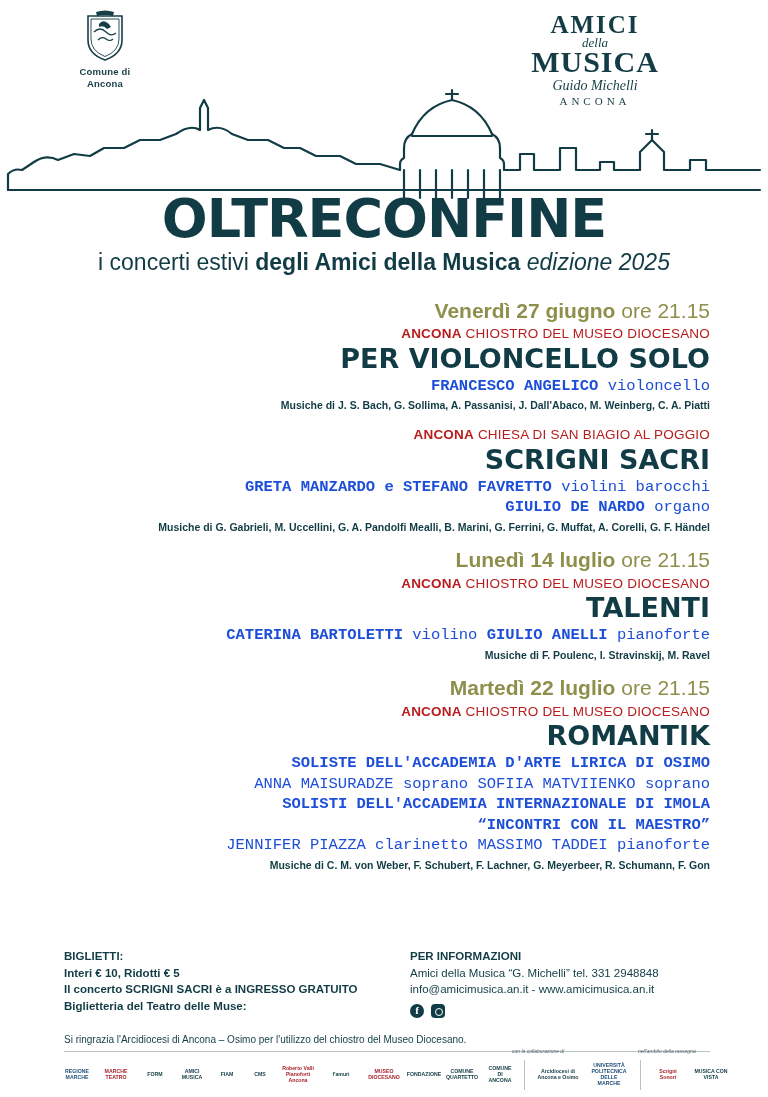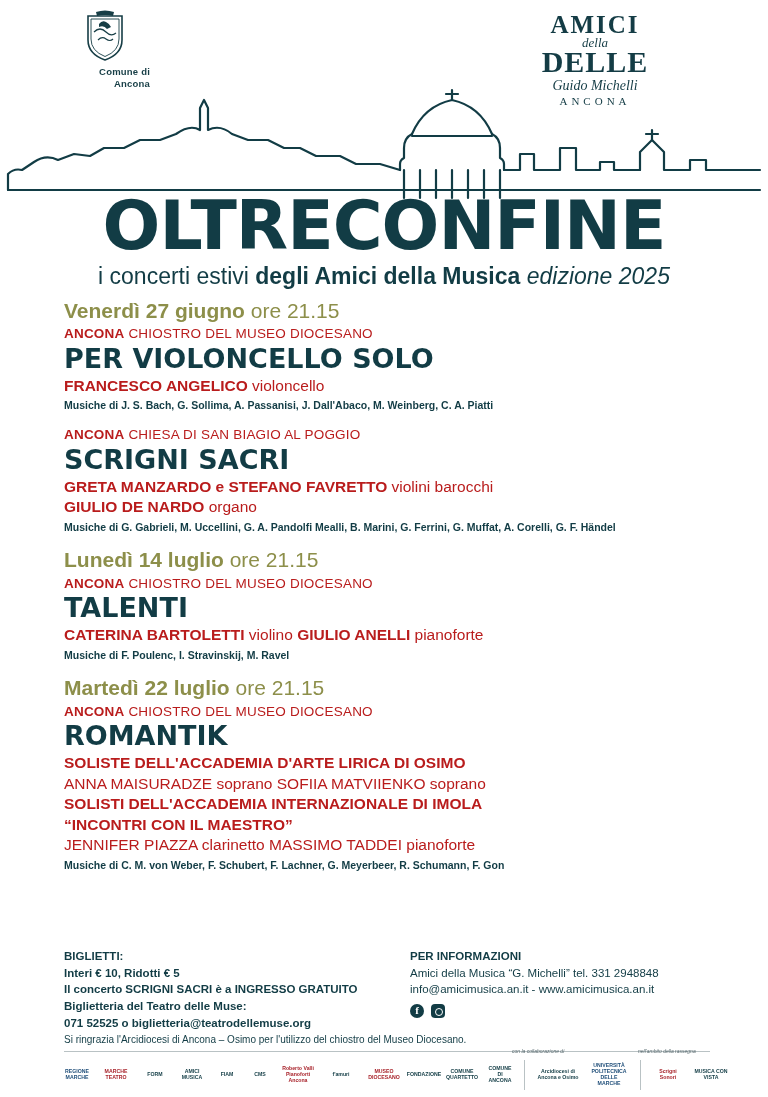--- a/index.html
+++ b/index.html
@@ -19,21 +19,21 @@
 
   
   .header {
     position: relative;
     height: 120px;
   }
   .crest {
     position: absolute;
     left: 60px; top: 10px;
     width: 90px;
-    text-align: right;
+    text-align: center;
   }
   .crest svg { display: block; margin: 0 auto; }
   .crest-label {
     margin-top: 4px;
     font-size: 9.5px;
     font-weight: bold;
     letter-spacing: .2px;
     line-height: 1.25;
     color: #173e46;
   }
@@ -90,39 +90,40 @@
   
   .title-wrap {
     position: absolute;
     left: 0; top: 192px;
     width: 768px;
     text-align: center;
   }
   .title {
     font-family: "DejaVu Sans", sans-serif;
     font-weight: bold;
-    font-size: 68px;
+    font-size: 54px;
     letter-spacing: -1px;
     color: #123c45;
     line-height: 1;
   }
   .subtitle {
     margin-top: 4px;
     font-size: 23px;
     color: #123c45;
     line-height: 1.1;
   }
   .subtitle b { font-weight: bold; }
   .subtitle i { font-style: italic; }
 
   
   .content {
     position: absolute;
     left: 64px; top: 298px;
     width: 646px;
+    text-align: right;
   }
   .concert { margin-bottom: 13px; }
   .c-date {
     font-size: 21px;
     color: #8d8f4a;
     line-height: 1.25;
     margin-bottom: 1px;
   }
   .c-date .dow { font-weight: bold; }
   .c-date .time { color: #8d8f4a; }
@@ -137,22 +138,23 @@
   .c-title {
     font-family: "DejaVu Sans", sans-serif;
     font-weight: bold;
     font-size: 27px;
     color: #123c45;
     line-height: 1.08;
     margin: 1px 0 3px 0;
   }
   .c-perf {
     font-size: 15.5px;
-    color: #b91c1c;
+    color: #1d4ed8;
     line-height: 1.32;
+    font-family: Liberation Mono, monospace;
   }
   .c-perf b { font-weight: bold; }
   .c-music {
     font-size: 10.5px;
     font-weight: bold;
     color: #123c45;
     margin-top: 3px;
     line-height: 1.3;
   }
 
@@ -271,21 +273,21 @@
         <path d="M17 14 q3 -4 7 -2 q4 2 5 5 l-4 2 q-3 -4 -8 -2 z" fill="#173e46"></path>
         <path d="M14 2 q9 -3 18 0 l-1 4 q-8 -2 -16 0 z" fill="#173e46"></path>
       </svg>
       <div class="crest-label">Comune di</div>
       <div class="crest-label" style="margin-top:0">Ancona</div>
     </div>
 
     <div class="amici">
       <div class="l1">AMICI</div>
       <div class="l2">della</div>
-      <div class="l3">DELLE</div>
+      <div class="l3">MUSICA</div>
       <div class="l4">Guido Michelli</div>
       <div class="l5">ANCONA</div>
     </div>
   </div>
 
   <svg class="skyline" viewBox="0 0 768 130">
     <g fill="none" stroke="#123c45" stroke-width="2.2" stroke-linejoin="round" stroke-linecap="round">
       <path d="M8 112 L8 96 Q14 90 22 92 L34 84 Q46 76 58 82 L74 76 L90 78 L104 70 L124 70 L140 62
                L160 62 L176 56 Q190 46 200 52 L200 30 L204 22 L208 30 L208 52 Q220 46 232 56 L248 62
                L268 62 L284 70 L300 70 L316 78 L340 78 L356 86 L380 86 L400 92"></path>
@@ -403,21 +405,20 @@
   </div>
 
   <div class="footer-info">
     <div class="fi-col left">
       <div><b>BIGLIETTI:</b></div>
       <div><b>Interi € 10, Ridotti € 5</b></div>
       <div>
         <b>Il concerto </b><b>SCRIGNI SACRI</b><b> è a INGRESSO GRATUITO</b>
       </div>
       <div><b>Biglietteria del Teatro delle Muse:</b></div>
-      <div><b>071 52525 o biglietteria@teatrodellemuse.org</b></div>
     </div>
     <div class="fi-col right">
       <div><b>PER INFORMAZIONI</b></div>
       <div>Amici della Musica “G. Michelli” tel. 331 2948848</div>
       <div>info@amicimusica.an.it - www.amicimusica.an.it</div>
       <div class="socials">
         <span class="soc fb"></span>
         <span class="soc ig"></span>
       </div>
     </div>

